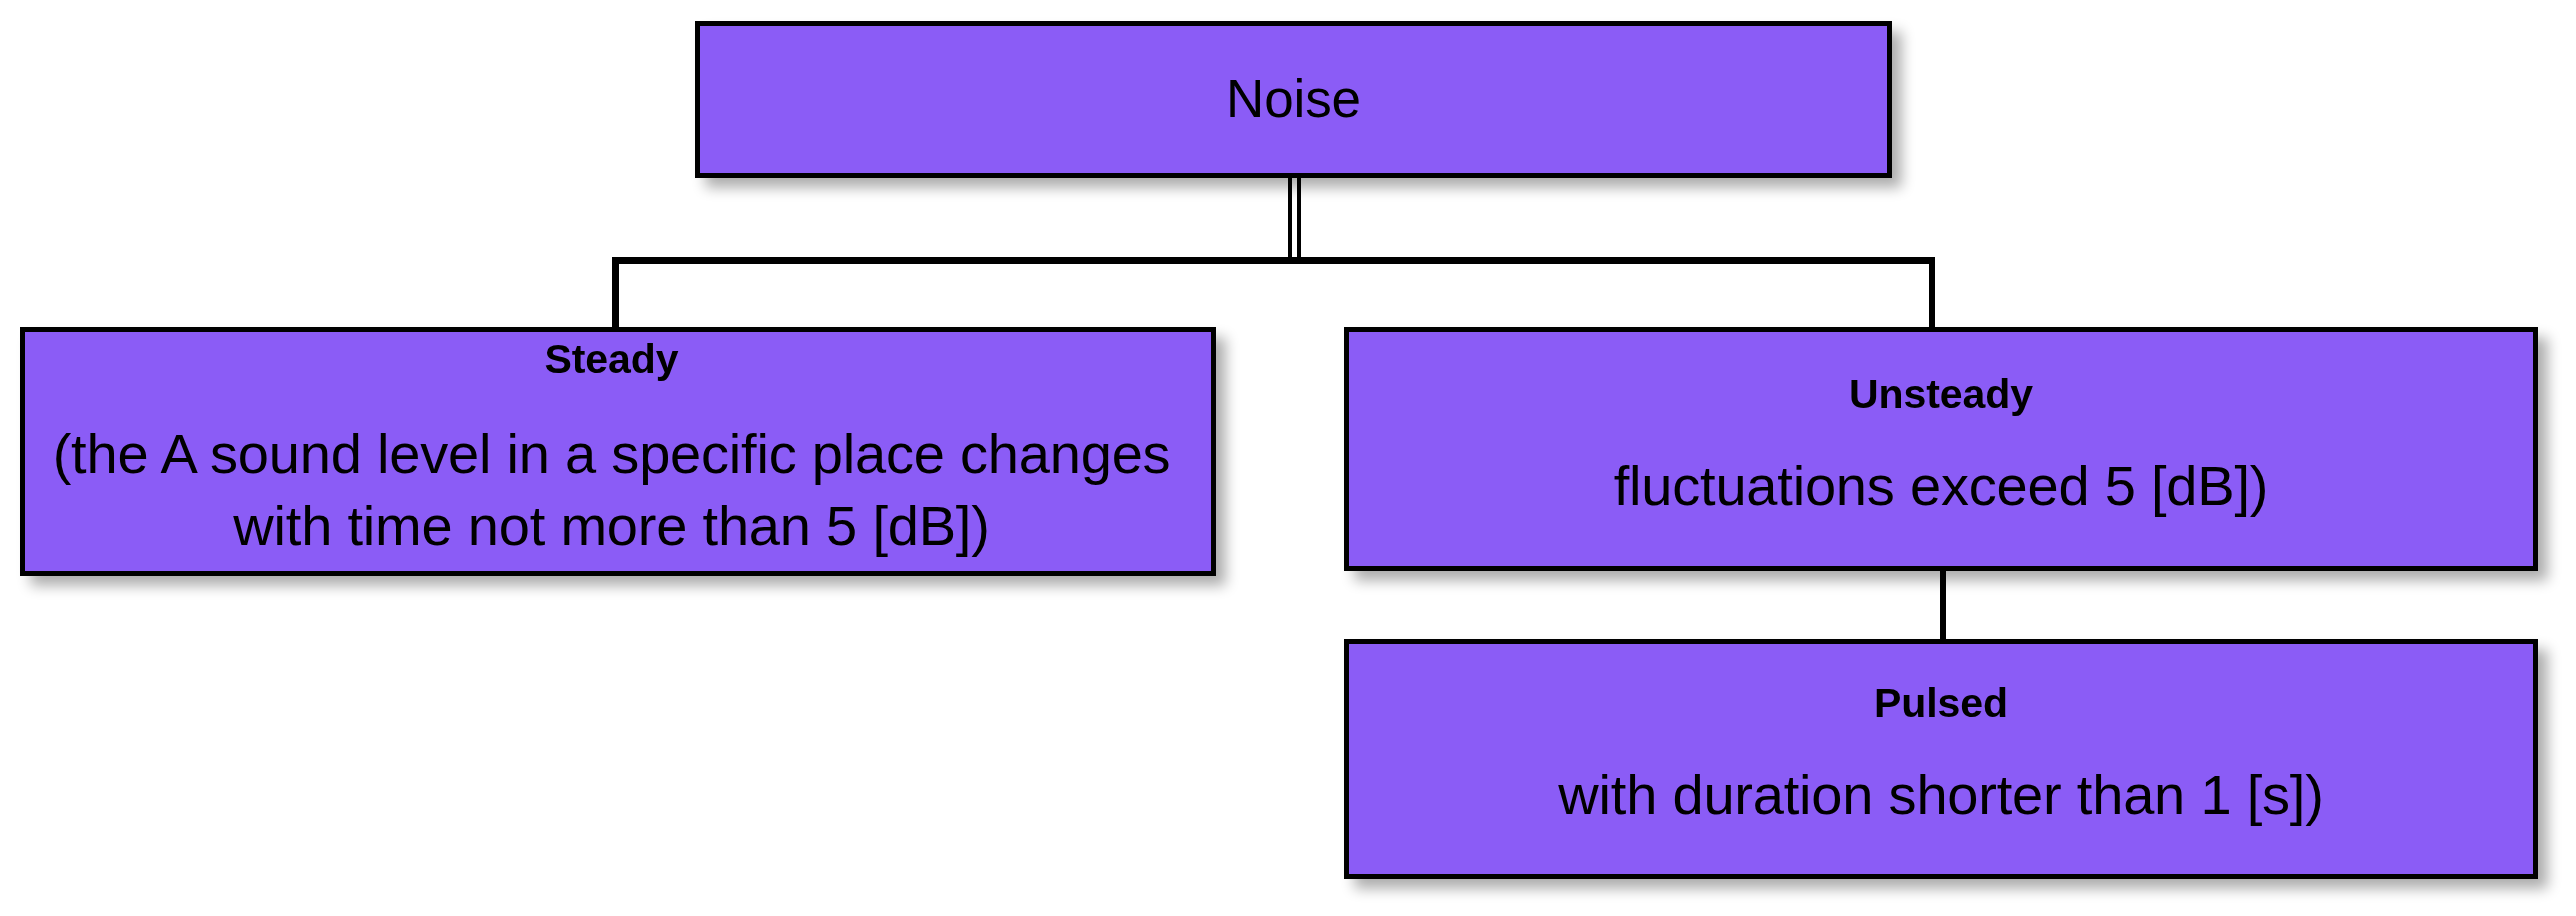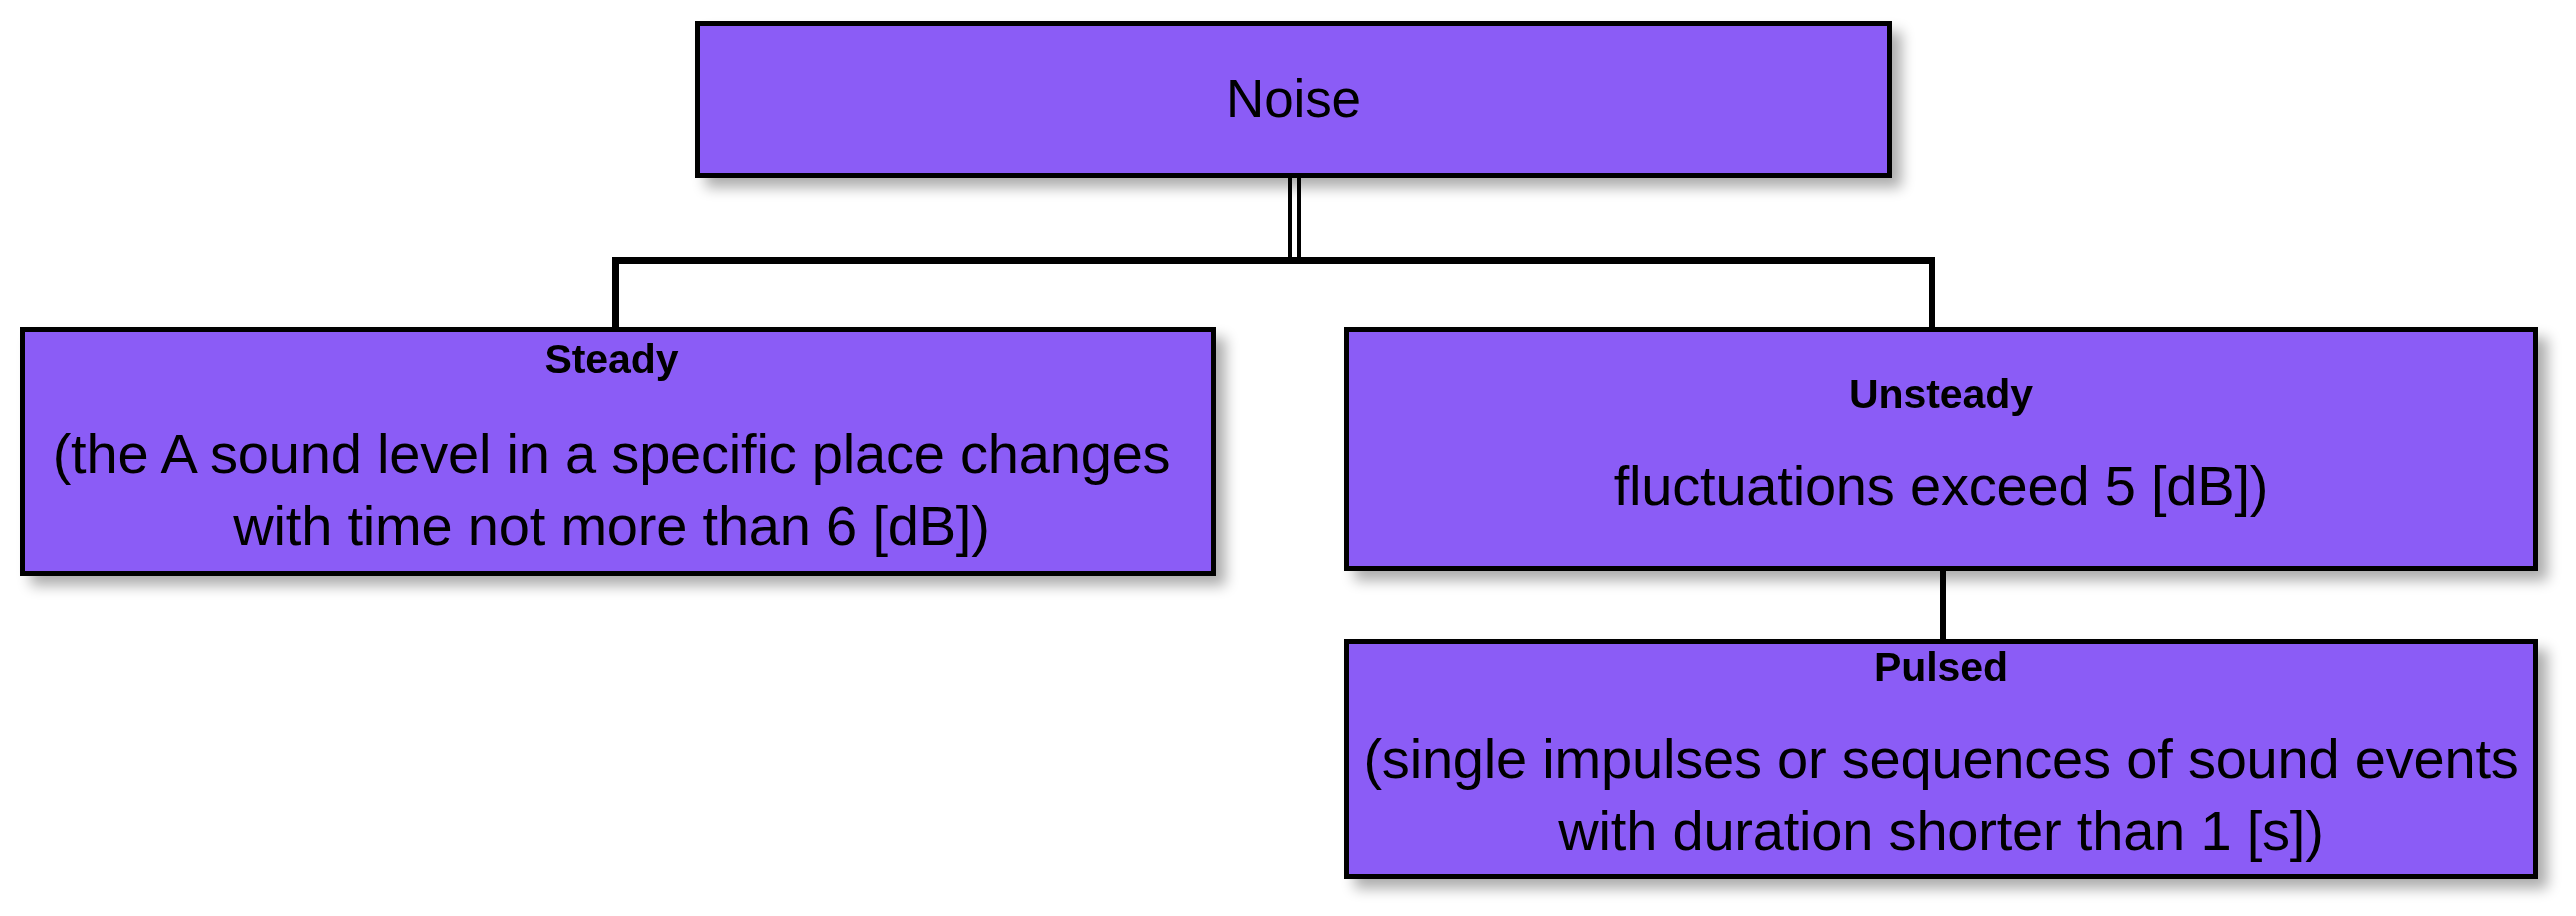--- a/index.html
+++ b/index.html
@@ -126,33 +126,32 @@
   </svg>
 
   <div class="node" id="node-noise">
     <div class="title">Noise</div>
   </div>
 
   <div class="node" id="node-steady">
     <div class="title">Steady</div>
     <div class="desc">
       <span class="ln">(the A sound level in a specific place changes</span>
-      <span class="ln">with time not more than 6 [dB])</span>
+      <span class="ln">with time not more than 5 [dB])</span>
     </div>
   </div>
 
   <div class="node" id="node-unsteady">
     <div class="title">Unsteady</div>
     <div class="desc">
       <span class="ln">fluctuations exceed 5 [dB])</span>
     </div>
   </div>
 
   <div class="node" id="node-pulsed">
     <div class="title">Pulsed</div>
     <div class="desc">
-      <span class="ln">(single impulses or sequences of sound events</span>
       <span class="ln">with duration shorter than 1 [s])</span>
     </div>
   </div>
 
 </div>
 
 
 </body></html>

